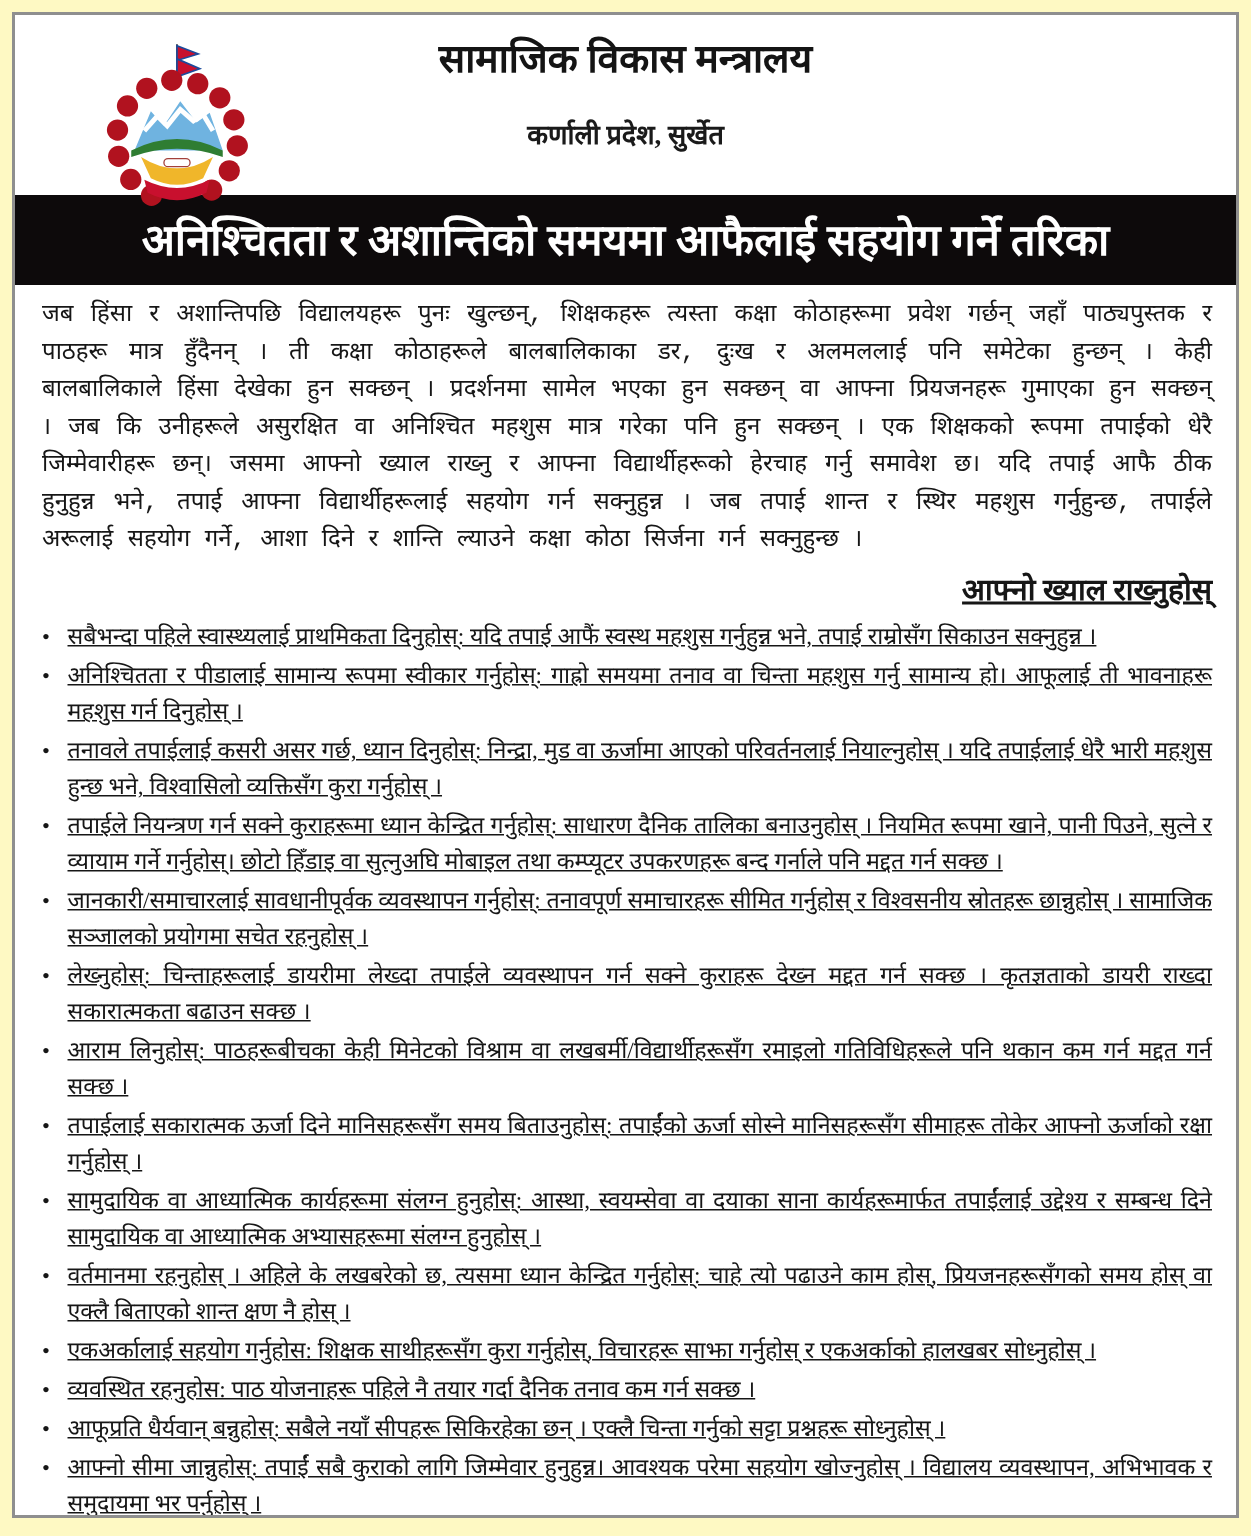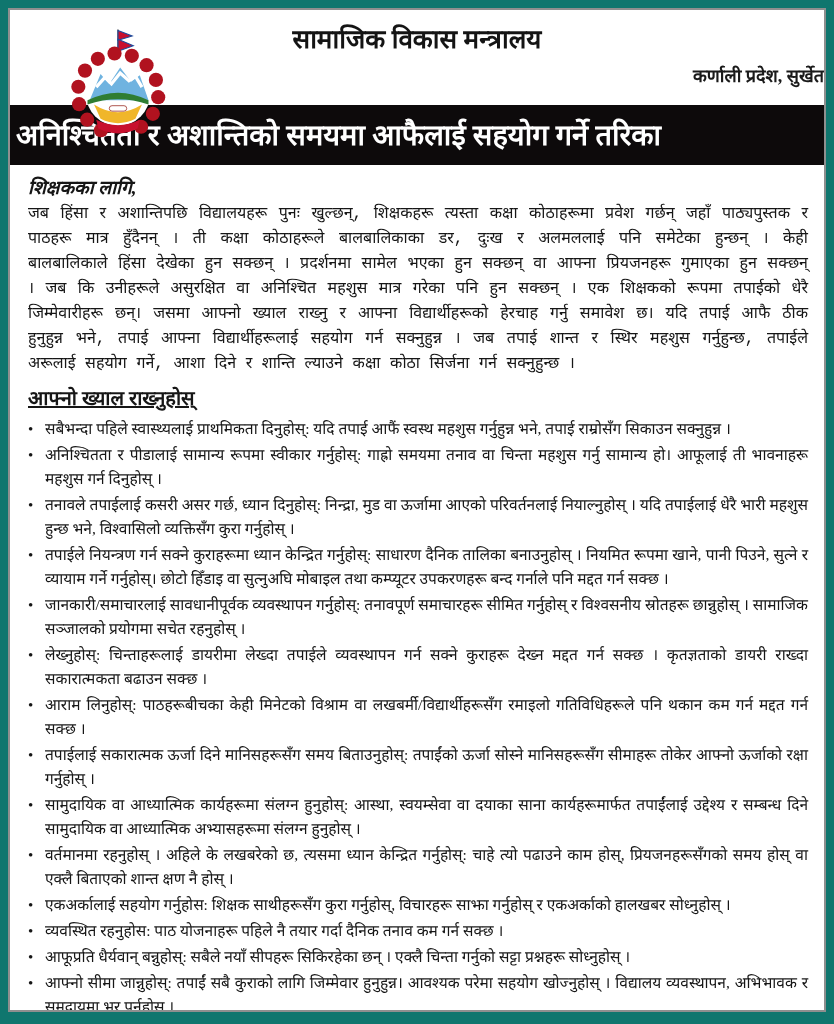--- a/index.html
+++ b/index.html
@@ -5,21 +5,21 @@
   html, body {
     margin: 0;
     padding: 0;
     background: #ffffff;
     font-family: "Liberation Serif", "DejaVu Serif", serif;
   }
   .page {
     position: relative;
     width: 834px;
     height: 1024px;
-    background: #0f766e;
+    background: #fef9c3;
     overflow: hidden;
   }
   .frame {
     position: absolute;
     left: 8px;
     top: 8px;
     right: 8px;
     bottom: 12px;
     border: 2px solid #8f8f8f;
     background: #ffffff;
@@ -50,28 +50,28 @@
     font-weight: bold;
     color: #111111;
     line-height: 52px;
     margin-top: 4px;
   }
   .location {
     font-size: 18px;
     font-weight: bold;
     color: #1a1a1a;
     line-height: 24px;
-    margin-top: 8px;
-    text-align: right;
+    margin-top: 22px;
   }
   
   .banner {
-    margin-top: 17px;
+    margin-top: 28px;
     background: #0d0a0b;
     color: #ffffff;
+    text-align: center;
     font-size: 29px;
     font-weight: bold;
     padding: 9px 6px 12px 6px;
   }
   
   .doc-main {
     padding: 6px 16px 0 18px;
     color: #161616;
   }
   .audience-heading {
@@ -87,41 +87,42 @@
     text-align: justify;
     margin: 2px 0 8px 0;
     font-family: Liberation Mono, monospace;
   }
   .section-heading {
     font-size: 20px;
     font-weight: bold;
     text-decoration: underline;
     margin: 8px 0 6px 0;
     line-height: 26px;
+    text-align: right;
   }
   ul.tips-list {
     list-style: none;
     margin: 0;
     padding: 0;
   }
   ul.tips-list li {
     display: flex;
     align-items: flex-start;
     font-size: 15.5px;
     line-height: 24px;
     text-align: justify;
     margin-bottom: 2px;
   }
   ul.tips-list .bullet-marker {
     flex: none;
     width: 17px;
     font-size: 15px;
     line-height: 24px;
   }
-  ul.tips-list .bullet-text { flex: 1; }
+  ul.tips-list .bullet-text { flex: 1; text-decoration: underline; }
 </style>
 </head>
 <body>
 
 <div class="page">
   <div class="frame">
 
     <header class="doc-header">
       <div class="logo-wrap">
         <svg viewBox="0 0 100 112">
@@ -162,21 +163,20 @@
       </div>
       <div class="ministry">सामाजिक विकास मन्त्रालय</div>
       <div class="location">कर्णाली प्रदेश, सुर्खेत</div>
     </header>
 
     <div class="banner">
       <span>अनिश्चितता र अशान्तिको समयमा आफैलाई सहयोग गर्ने तरिका</span>
     </div>
 
     <main class="doc-main">
-      <div class="audience-heading">शिक्षकका लागि,</div>
       <p class="intro-paragraph">जब हिंसा र अशान्तिपछि विद्यालयहरू पुनः खुल्छन्, शिक्षकहरू त्यस्ता कक्षा कोठाहरूमा प्रवेश गर्छन् जहाँ पाठ्यपुस्तक र पाठहरू मात्र हुँदैनन् । ती कक्षा कोठाहरूले बालबालिकाका डर, दुःख र अलमललाई पनि समेटेका हुन्छन् । केही बालबालिकाले हिंसा देखेका हुन सक्छन् । प्रदर्शनमा सामेल भएका हुन सक्छन् वा आफ्ना प्रियजनहरू गुमाएका हुन सक्छन् । जब कि उनीहरूले असुरक्षित वा अनिश्चित महशुस मात्र गरेका पनि हुन सक्छन् । एक शिक्षकको रूपमा तपाईको धेरै जिम्मेवारीहरू छन्। जसमा आफ्नो ख्याल राख्नु र आफ्ना विद्यार्थीहरूको हेरचाह गर्नु समावेश छ। यदि तपाई आफै ठीक हुनुहुन्न भने, तपाई आफ्ना विद्यार्थीहरूलाई सहयोग गर्न सक्नुहुन्न । जब तपाई शान्त र स्थिर महशुस गर्नुहुन्छ, तपाईले अरूलाई सहयोग गर्ने, आशा दिने र शान्ति ल्याउने कक्षा कोठा सिर्जना गर्न सक्नुहुन्छ ।</p>
       <h2 class="section-heading">आफ्नो ख्याल राख्नुहोस्</h2>
 
       <ul class="tips-list">
         <li>
           <span class="bullet-marker">•</span>
           <span class="bullet-text">सबैभन्दा पहिले स्वास्थ्यलाई प्राथमिकता दिनुहोस्: यदि तपाई आफैं स्वस्थ महशुस गर्नुहुन्न भने, तपाई राम्रोसँग सिकाउन सक्नुहुन्न ।</span>
         </li>
         <li>
           <span class="bullet-marker">•</span>

